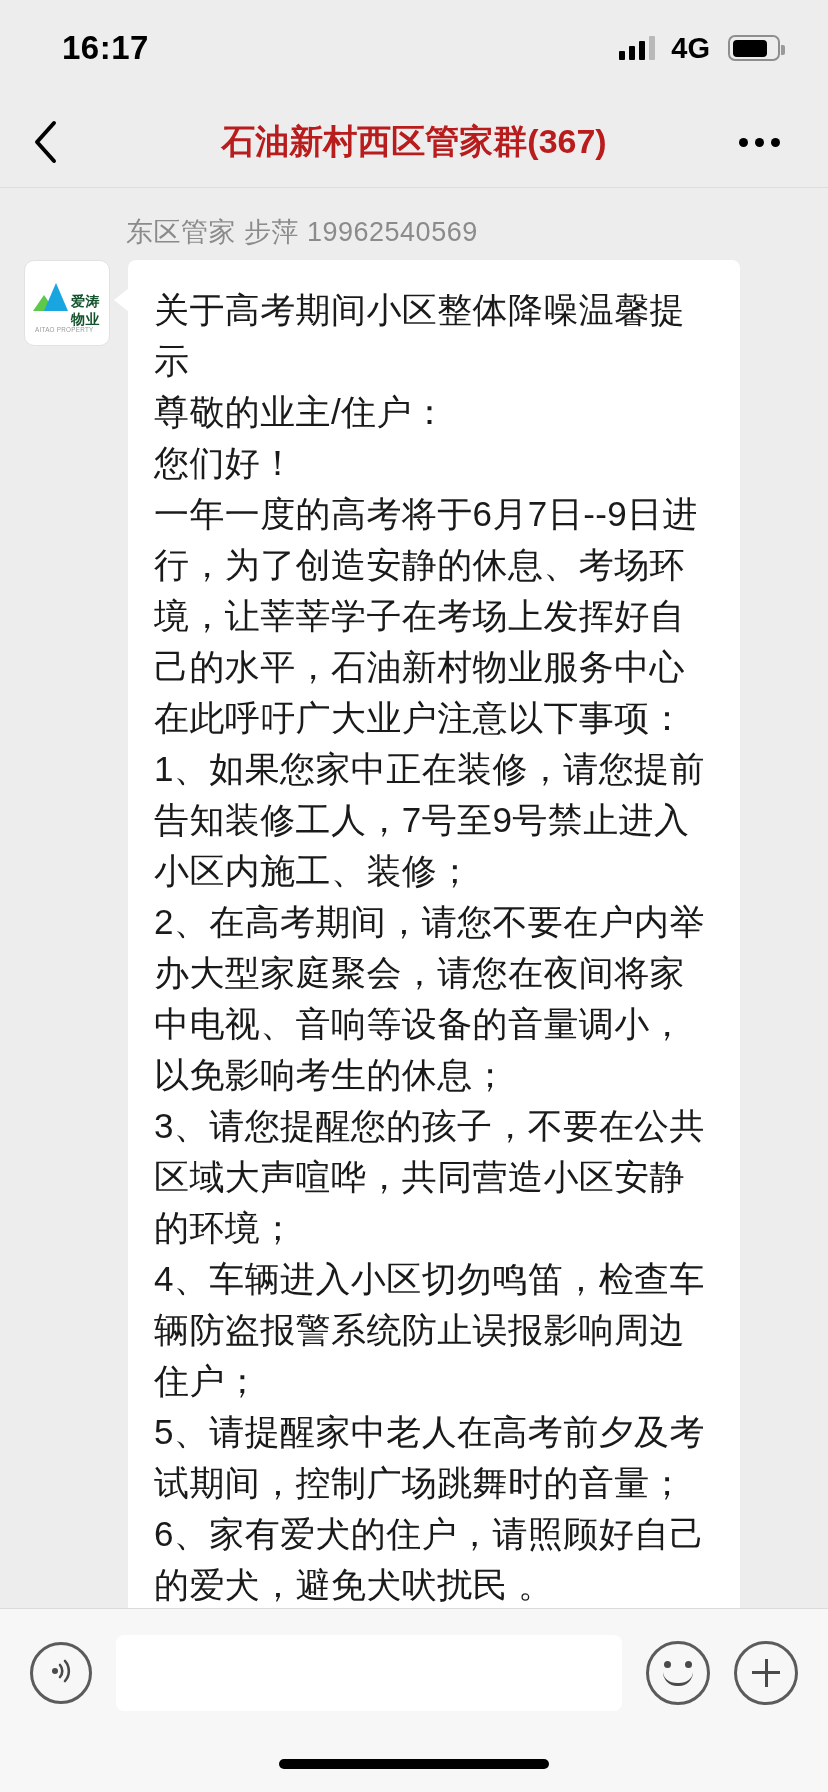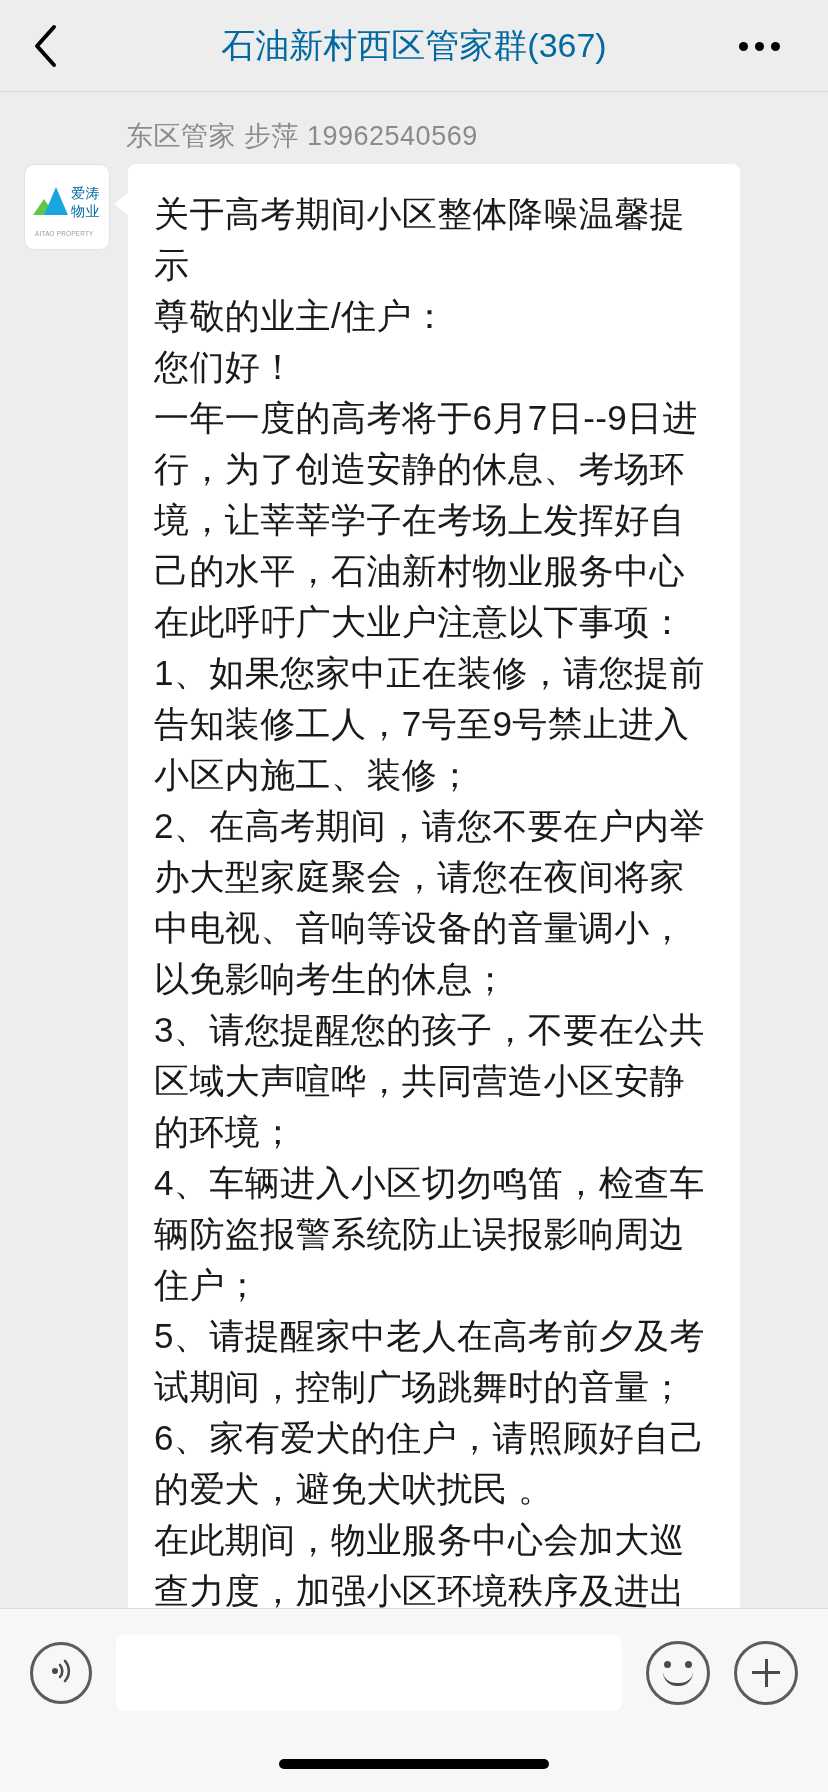--- a/index.html
+++ b/index.html
@@ -104,22 +104,22 @@
     display: flex;
     align-items: center;
     justify-content: center;
   }
   .nav-back svg { display: block; }
   .nav-title {
     position: absolute;
     left: 0; right: 0;
     text-align: center;
     font-size: 34px;
-    font-weight: 400;
-    color: #0369a1;
+    font-weight: 700;
+    color: #b91c1c;
     pointer-events: none;
   }
   .nav-more {
     position: absolute;
     right: 34px;
     top: 0;
     height: 92px;
     width: 70px;
     display: flex;
     align-items: center;
@@ -177,24 +177,24 @@
   }
   .avatar .logo-box .g2 {
     position: absolute; left: 11px; top: 4px;
     width: 0; height: 0;
     border-left: 12px solid transparent;
     border-right: 12px solid transparent;
     border-bottom: 28px solid #19a5e0;
   }
   .avatar .a-name {
     position: absolute;
-    left: 46px; top: 20px;
+    left: 46px; top: 32px;
     font-size: 14px;
-    color: #0369a1;
-    font-weight: 400;
+    color: #14532d;
+    font-weight: 700;
     letter-spacing: 0.5px;
   }
   .avatar .a-sub {
     position: absolute;
     left: 10px; bottom: 12px;
     font-size: 7px;
     color: #9a9a9a;
     letter-spacing: 0.3px;
     transform: scale(0.9);
     transform-origin: left center;
@@ -311,20 +311,35 @@
     height: 10px;
     border-radius: 5px;
     background: #000;
   }
 </style>
 </head>
 <body>
 
 <div class="phone">
 
+  <div class="statusbar">
+    <div class="status-time">16:17</div>
+    <div class="status-right">
+      <div class="signal-bars">
+        <i></i>
+          <i></i>
+          <i></i>
+          <i></i>
+      </div>
+      <div class="net-label">4G</div>
+      <div class="battery">
+          <div class="fill"></div>
+        </div>
+    </div>
+  </div>
 
   <div class="navbar">
     <div class="nav-back">
       <span>
         <svg width="26" height="44" viewBox="0 0 26 44" fill="none" xmlns="http://www.w3.org/2000/svg">
           <path d="M22 3 L5 22 L22 41" stroke="#000" stroke-width="4" stroke-linecap="round" stroke-linejoin="round"></path>
         </svg>
       </span>
     </div>
     <div class="nav-title">石油新村西区管家群(367)</div>

